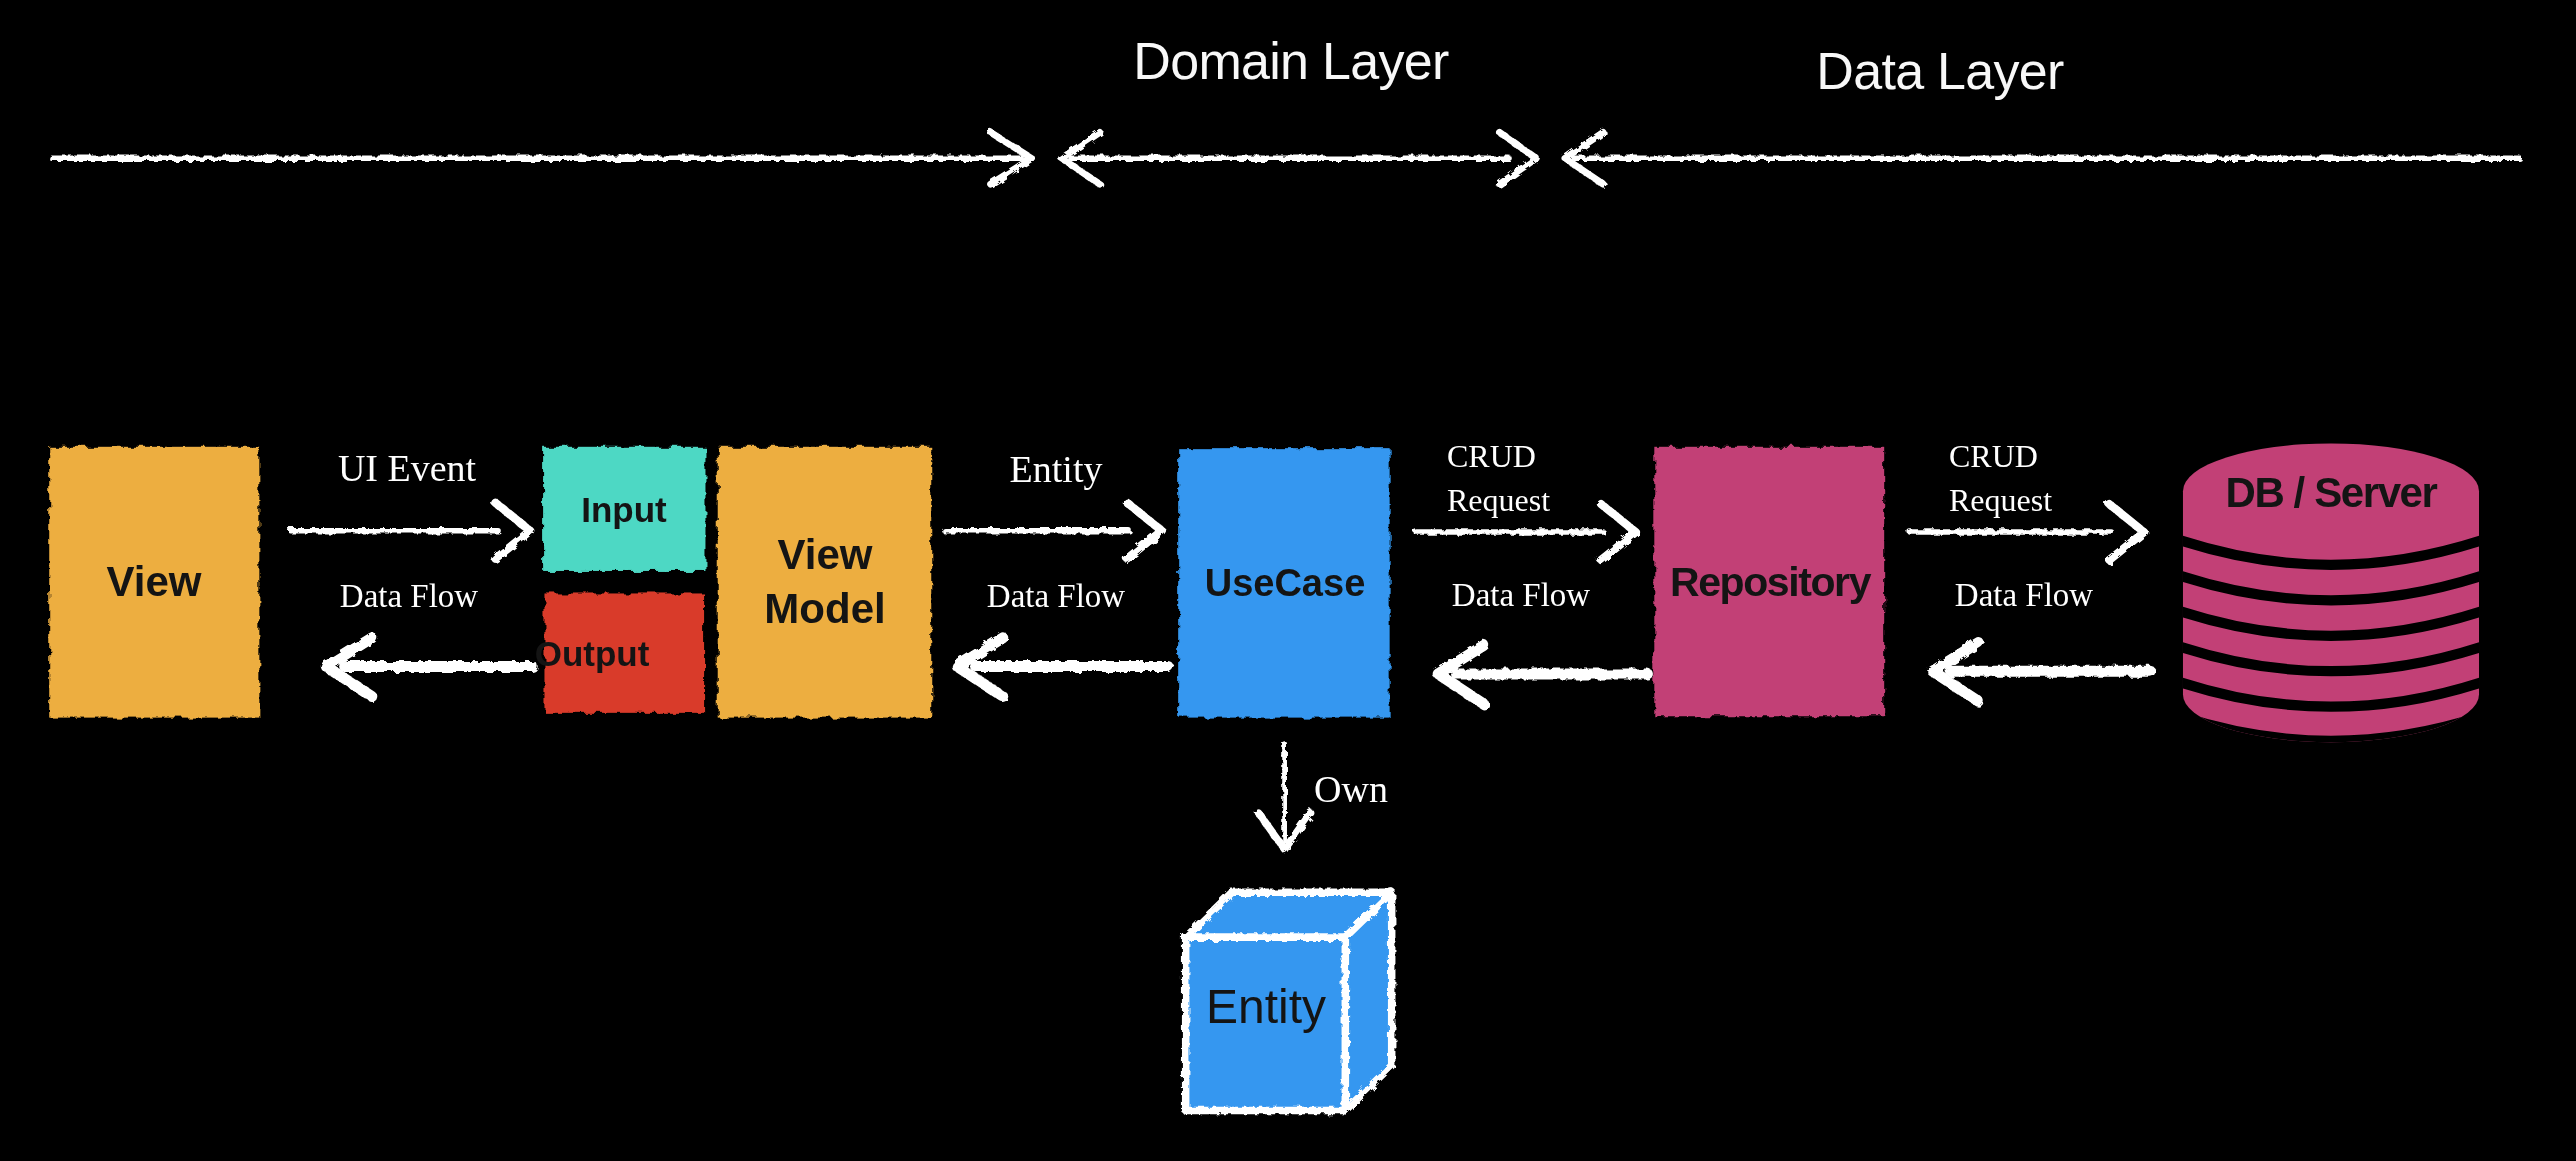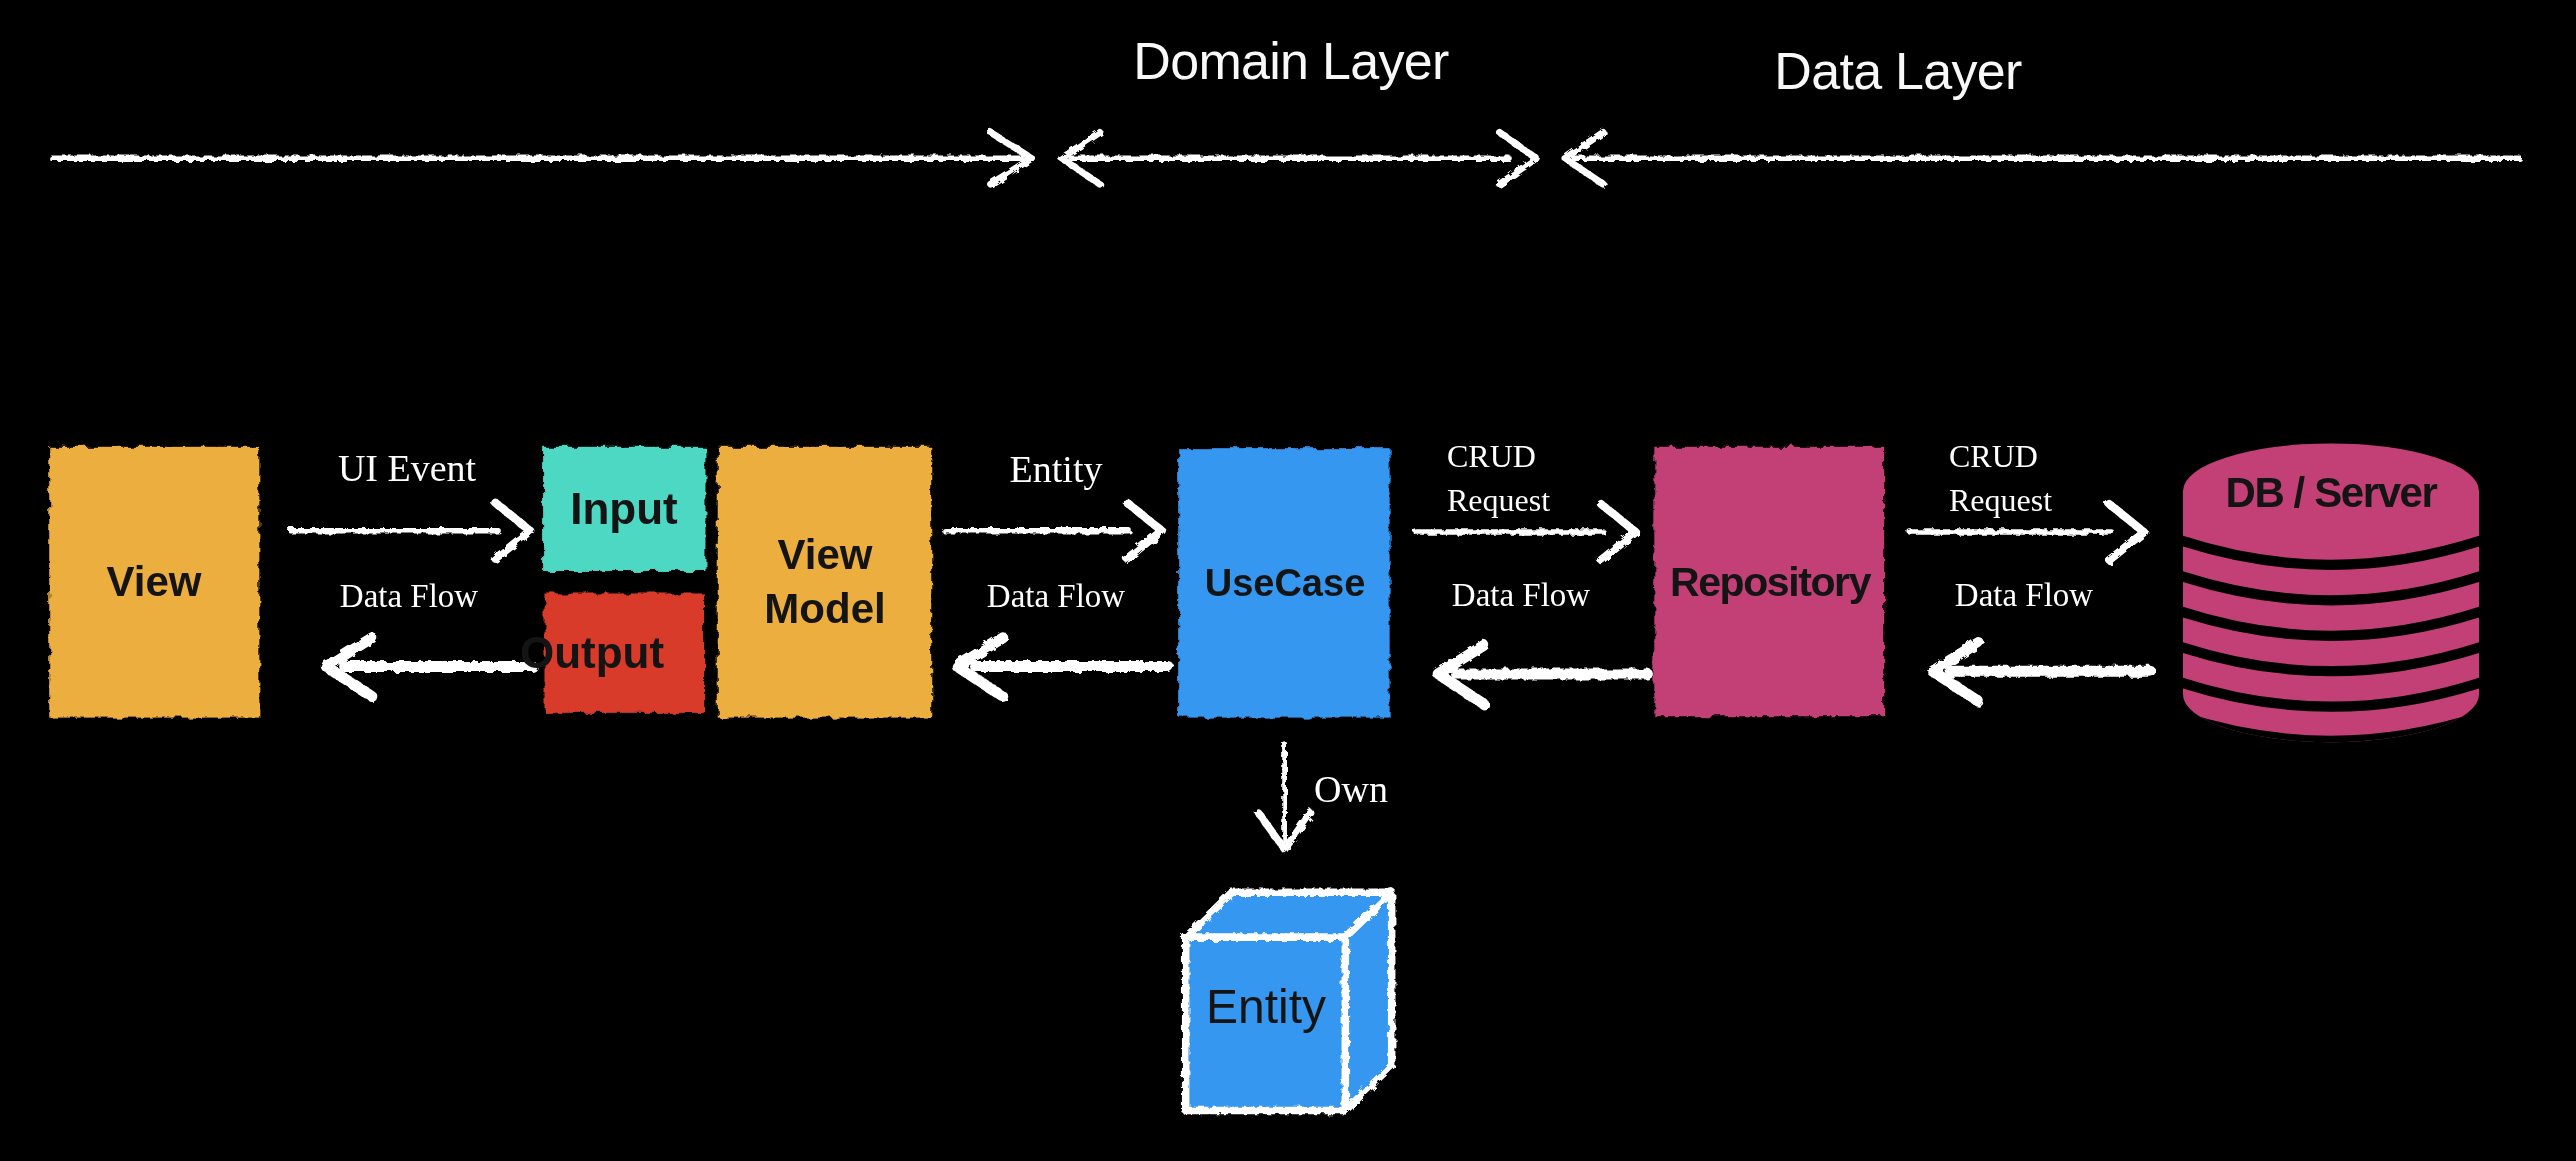--- a/index.html
+++ b/index.html
@@ -25,21 +25,21 @@
   }
   .mono.wrap{white-space:normal;line-height:1.36;width:150px;}
   .boxlab{
     color:var(--label-black,#141414);
     font-weight:bold;
     transform:translate(-50%,-50%);
     text-align:center;
   }
   .boxlab.wrap{white-space:normal;line-height:1.29;width:157px;}.fs70{font-size:48px}.fs62{font-size:42px}
   .fs60{font-size:41px}.fs56{font-size:38px}.fs55{font-size:38px}
-  .fs52{font-size:44px}.fs48{font-size:33px}.fs47{font-size:32px}
+  .fs52{font-size:35px}.fs48{font-size:33px}.fs47{font-size:32px}
   .tight{letter-spacing:-1.4px;}
   .normalw{font-weight:400;}
 </style>
 </head>
 <body>
 
 <div id="canvas">
 
   <svg id="art" width="2576" height="1161" viewBox="0 0 3776 1702">
     <defs>
@@ -134,21 +134,21 @@
       </g>
 
       <g>
         <path d="M1883 1090 L1883 1232" stroke-width="7"></path>
         <path d="M1845 1192 L1883 1245 L1921 1192" stroke-width="11"></path>
       </g>
     </g>
   </svg>
 
   <div class="label hdr" style="left:1291px;top:35px">Domain Layer</div>
-  <div class="label hdr" style="left:1898px;top:45px">Data Layer</div>
+  <div class="label hdr" style="left:1940px;top:45px">Data Layer</div>
 
   <div class="label mono fs55" style="left:407px;top:449px">UI Event</div>
   <div class="label mono fs55" style="left:1056px;top:450px">Entity</div>
   <div class="label mono fs48" style="left:409px;top:580px">Data Flow</div>
   <div class="label mono fs48" style="left:1056px;top:580px">Data Flow</div>
   <div class="label mono fs48" style="left:1521px;top:579px">Data Flow</div>
   <div class="label mono fs48" style="left:2024px;top:579px">Data Flow</div>
   <div class="label mono wrap fs47" style="left:1522px;top:435px">CRUD Request</div>
   <div class="label mono wrap fs47" style="left:2024px;top:435px">CRUD Request</div>
   <div class="label mono fs56" style="left:1351px;top:770px">Own</div>

